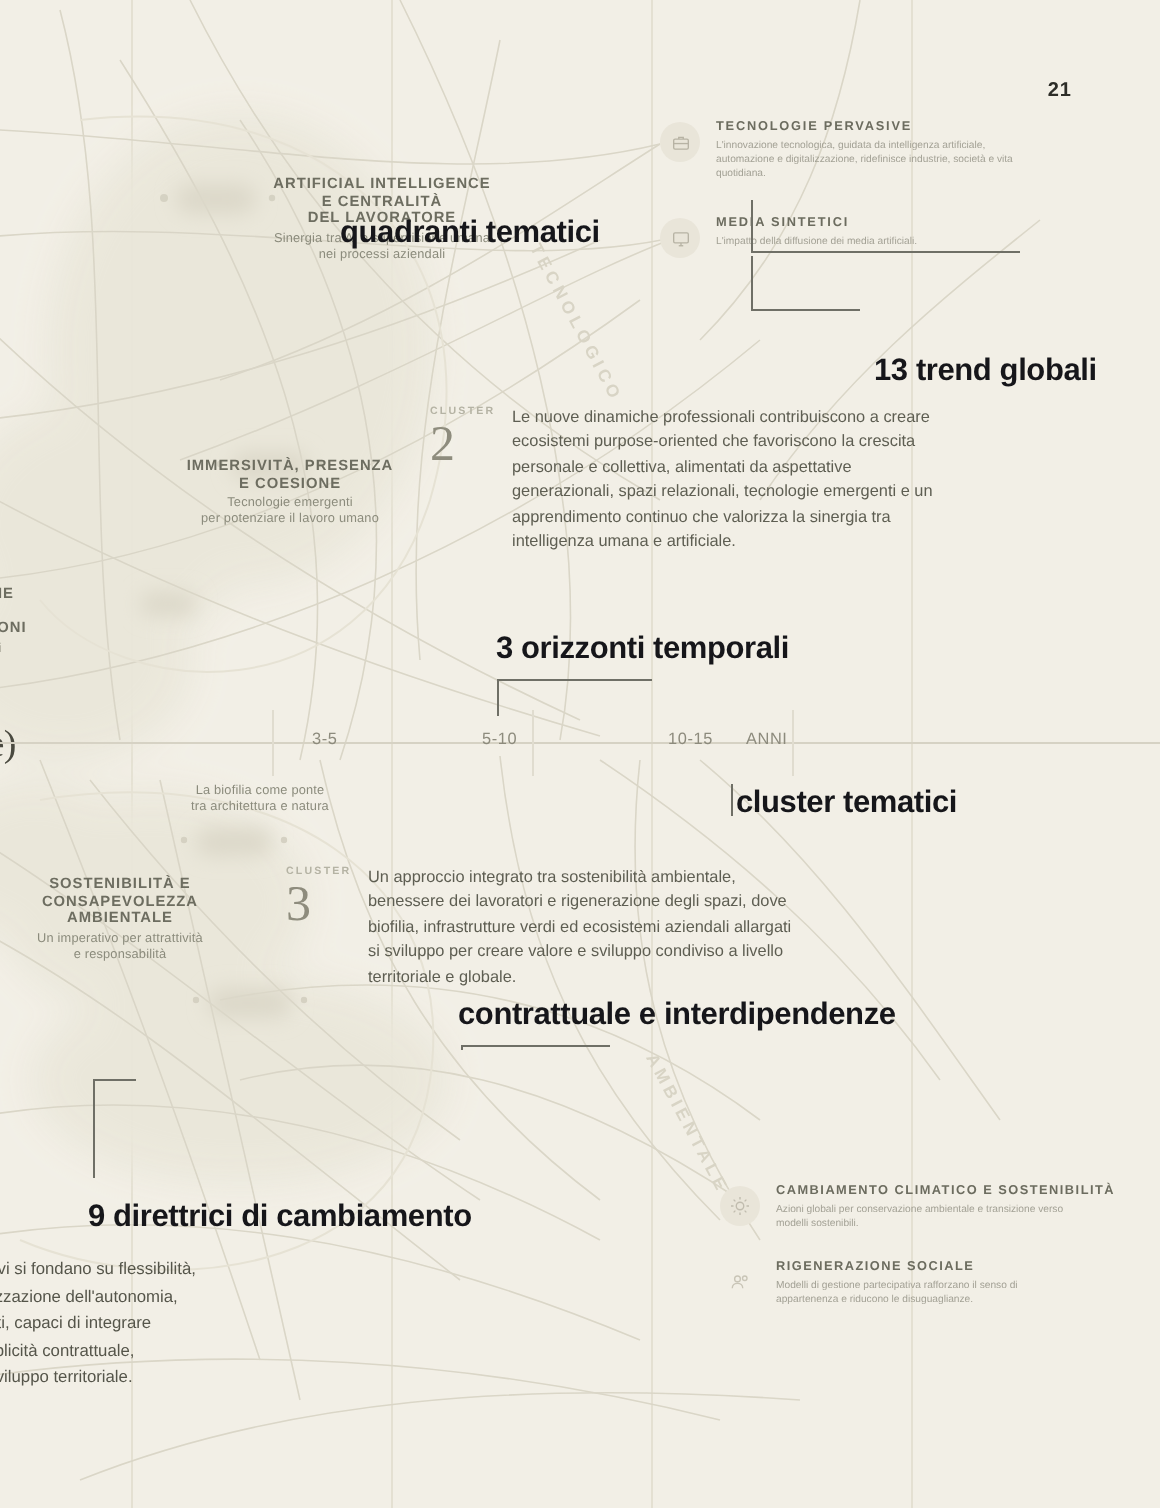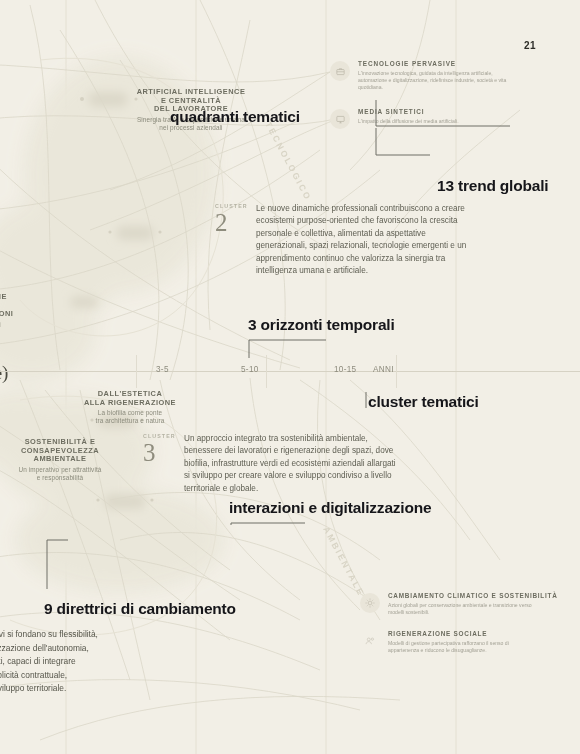--- a/index.html
+++ b/index.html
@@ -220,38 +220,42 @@
   <div class="axis-lab" style="left:373px">ANNI</div>
 
   <div class="quad q-ai">
     <div class="t" style="white-space:pre-line">ARTIFICIAL INTELLIGENCE
 E CENTRALITÀ
 DEL LAVORATORE</div>
     <div class="s" style="white-space:pre-line">Sinergia tra AI e supervisione umana
 nei processi aziendali</div>
   </div>
 
+  <div class="quad q-imm">
+    <div class="t" style="white-space:pre-line">IMMERSIVITÀ, PRESENZA
+E COESIONE</div>
+    <div class="s" style="white-space:pre-line">Tecnologie emergenti
+per potenziare il lavoro umano</div>
+  </div>
 
   <div class="quad q-comp">
     <div class="t" style="white-space:pre-line">…RALI NELLE
 …ORATIVE</div>
     <div class="s" style="white-space:pre-line">…e il valore
 …mentali</div>
   </div>
 
   <div class="quad q-lav">
     <div class="t" style="white-space:pre-line">…ORO COME
 …ATORI
 …ONNESSIONI</div>
     <div class="s" style="white-space:pre-line">…i esperienziali</div>
   </div>
 
   <div class="quad q-est">
-    <div class="t" style="white-space:pre-line">DALL'ESTETICA
-ALLA RIGENERAZIONE</div>
     <div class="s" style="white-space:pre-line">La biofilia come ponte
 tra architettura e natura</div>
   </div>
 
   <div class="quad q-sost">
     <div class="t" style="white-space:pre-line">SOSTENIBILITÀ E
 CONSAPEVOLEZZA
 AMBIENTALE</div>
     <div class="s" style="white-space:pre-line">Un imperativo per attrattività
 e responsabilità</div>
@@ -359,16 +363,16 @@
       <path d="M231,525 L231,523 L305,523"></path>
 
       <path d="M47,589 L47,540 L68,540"></path>
     </g>
   </svg>
 
   <div class="callout c-quad">quadranti tematici</div>
   <div class="callout c-trend">13 trend globali</div>
   <div class="callout c-oriz">3 orizzonti temporali</div>
   <div class="callout c-clus">cluster tematici</div>
-  <div class="callout c-inter">interazioni e digitalizzazione</div>
+  <div class="callout c-inter">contrattuale e interdipendenze</div>
   <div class="callout c-dirett">9 direttrici di cambiamento</div>
 
 </div>
 
 </body></html>

